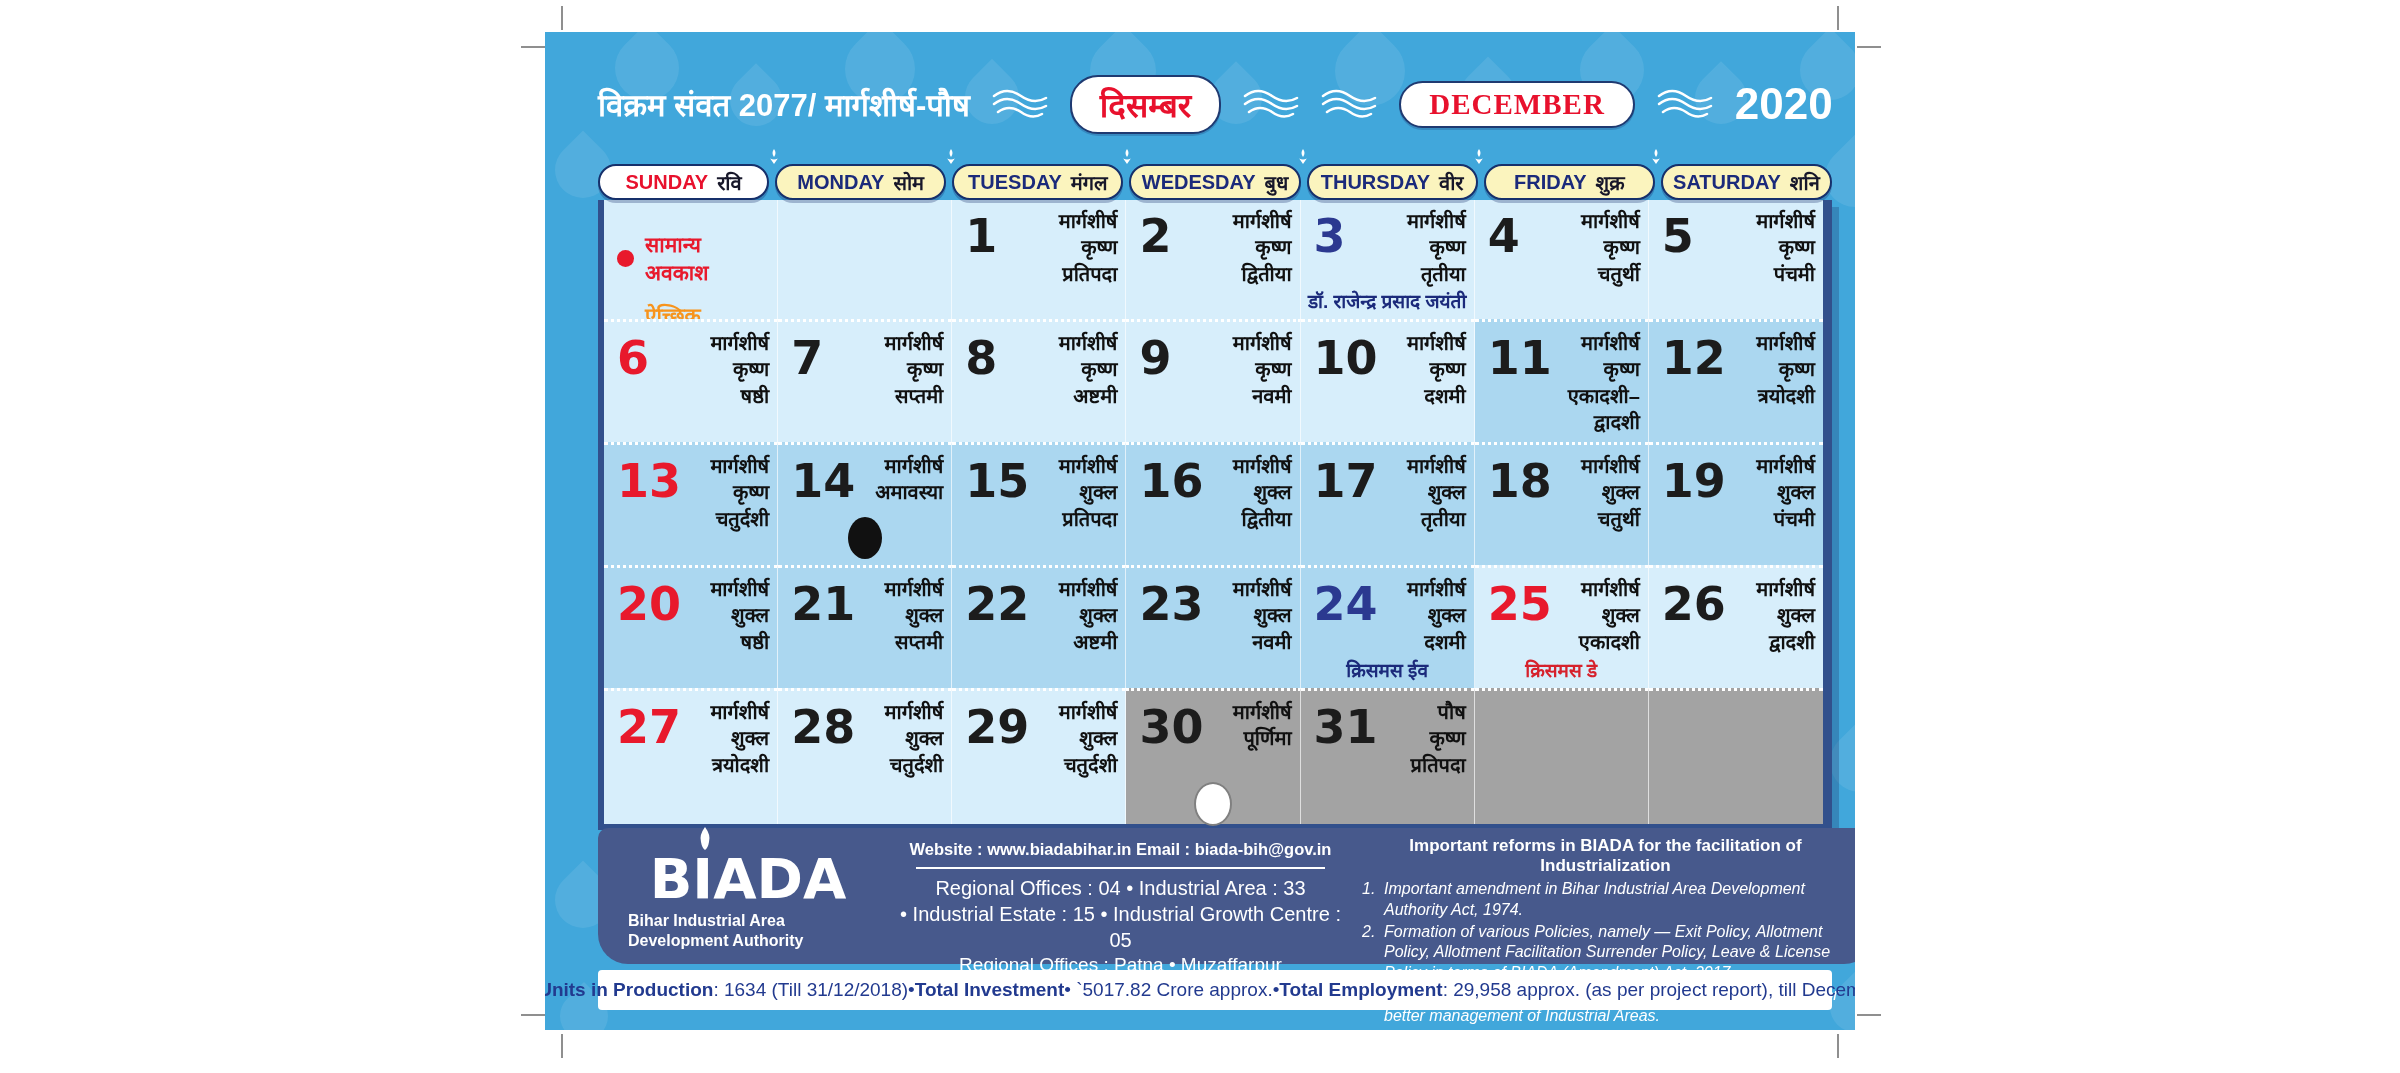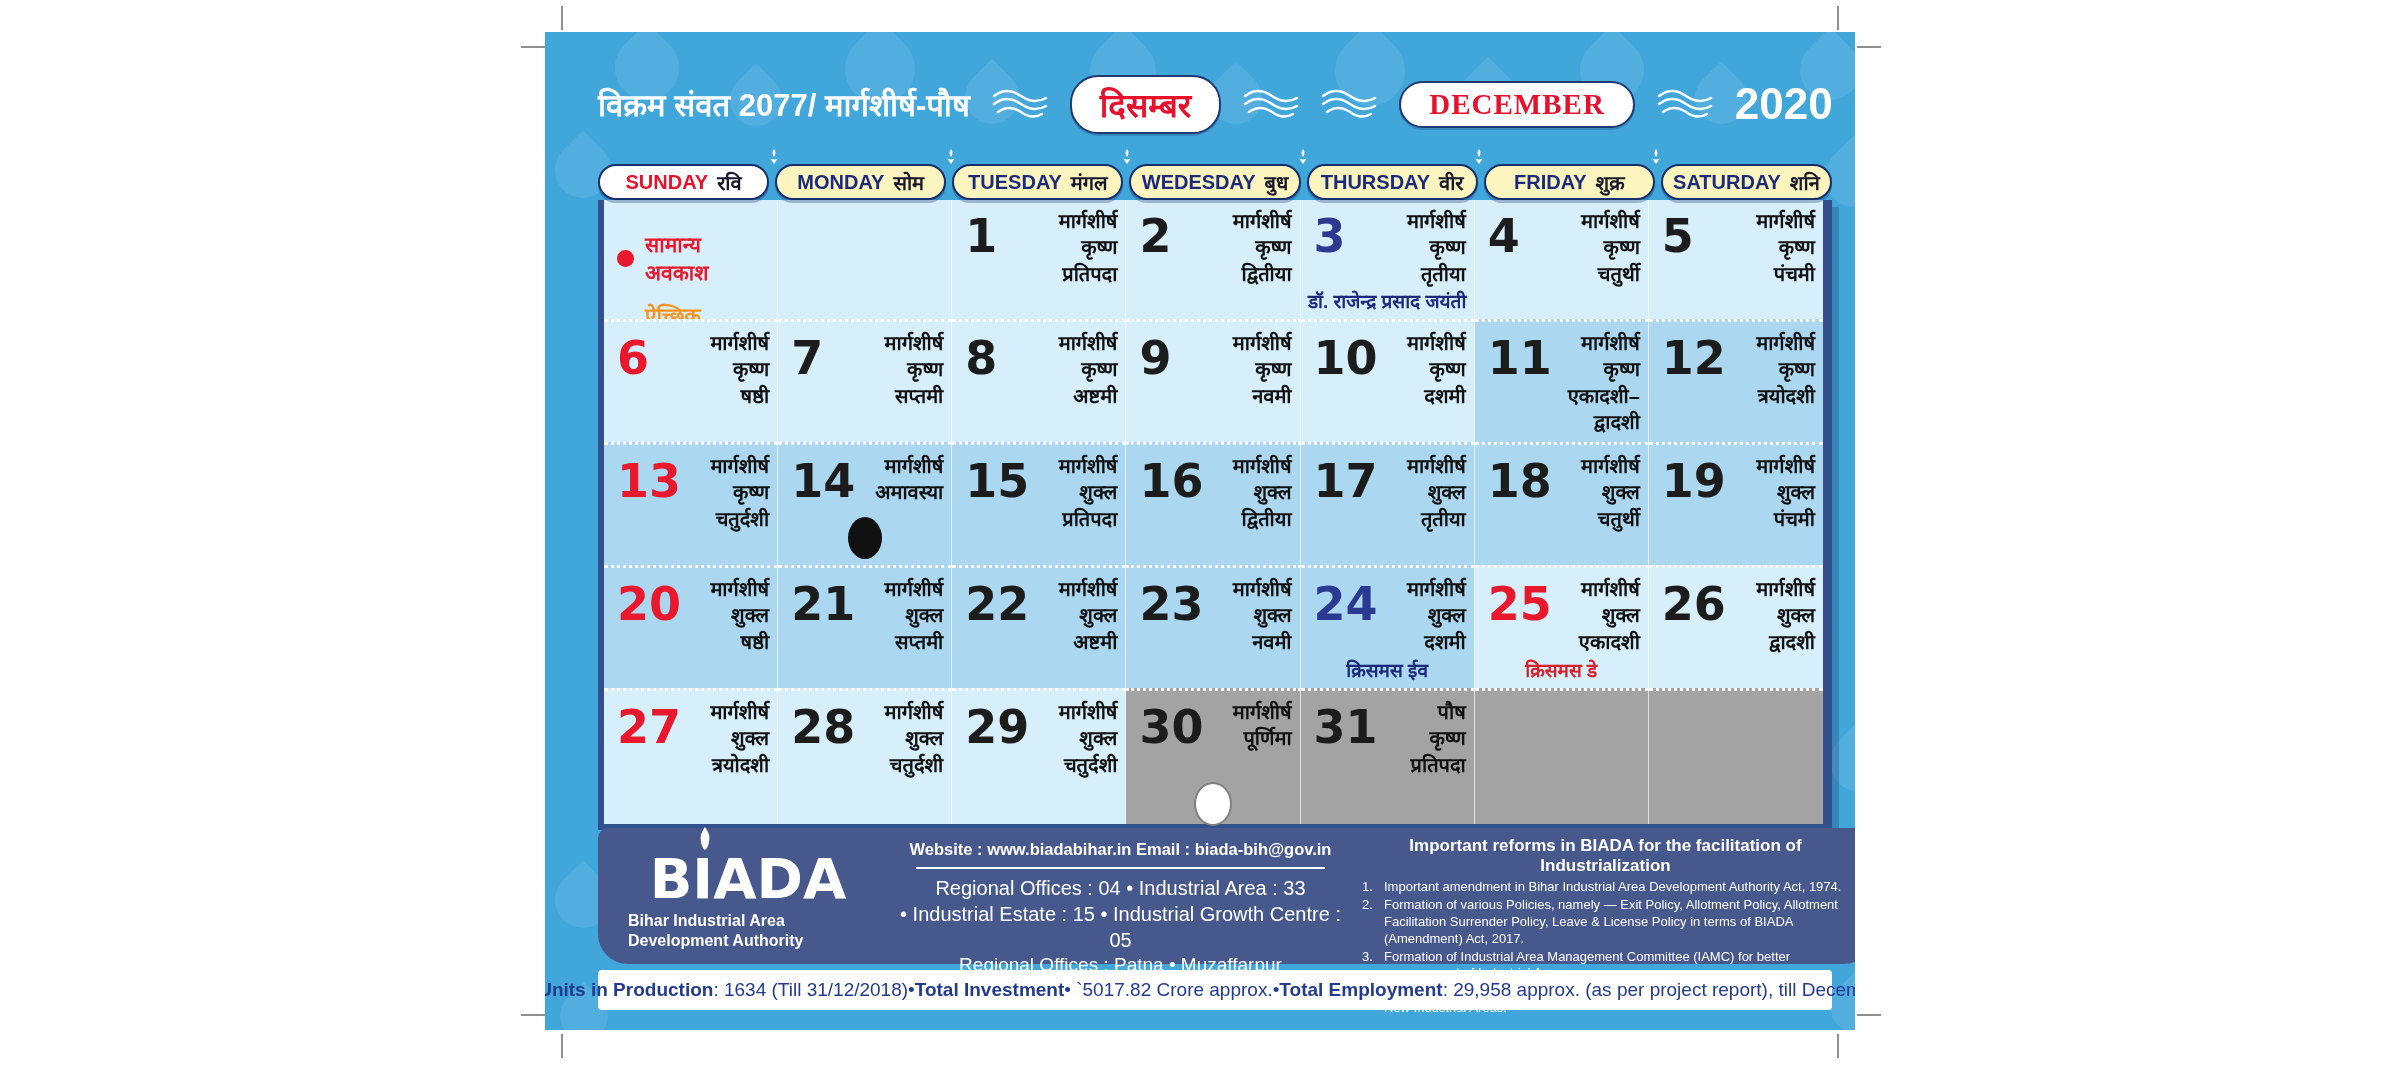--- a/index.html
+++ b/index.html
@@ -87,22 +87,22 @@
   .org { width:240px; text-align:left; font-size:16px; font-weight:700; line-height:1.25;
          margin-top:4px; }
   .f-mid { flex:0 0 445px; text-align:center; padding-top:10px; }
   .f-addr { font-size:16.5px; font-weight:700; line-height:1.45; }
   .f-rule { border:none; border-top:2px solid #ffffff; width:92%; margin:5px auto 6px; }
   .f-counts { font-size:20px; line-height:1.3; }
   .f-off { font-size:19px; line-height:1.3; }
   .f-right { flex:1 1 auto; padding:8px 20px 0 14px; }
   .reforms-title { font-size:17px; font-weight:700; text-align:center; margin-bottom:3px; }
   .reforms { counter-reset:r; }
-  .reform { position:relative; padding-left:27px; font-size:13px; line-height:1.3;
-            margin-bottom:1px; }
+  .reform { position:relative; padding-left:27px; font-size:16px; line-height:1.3;
+            margin-bottom:1px;font-style:italic; }
   .reform::before { counter-increment:r; content:counter(r) "."; position:absolute; left:5px; }
 
   
   .statsbar { position:absolute; left:53px; top:938px; width:1234px; height:40px;
               background:#ffffff; border-radius:4px; display:flex; align-items:center;
               justify-content:center; color:#223a8f; font-size:19px; white-space:nowrap;
               z-index:2; }
   .statsbar b { font-weight:800; }
 </style>
 </head>

